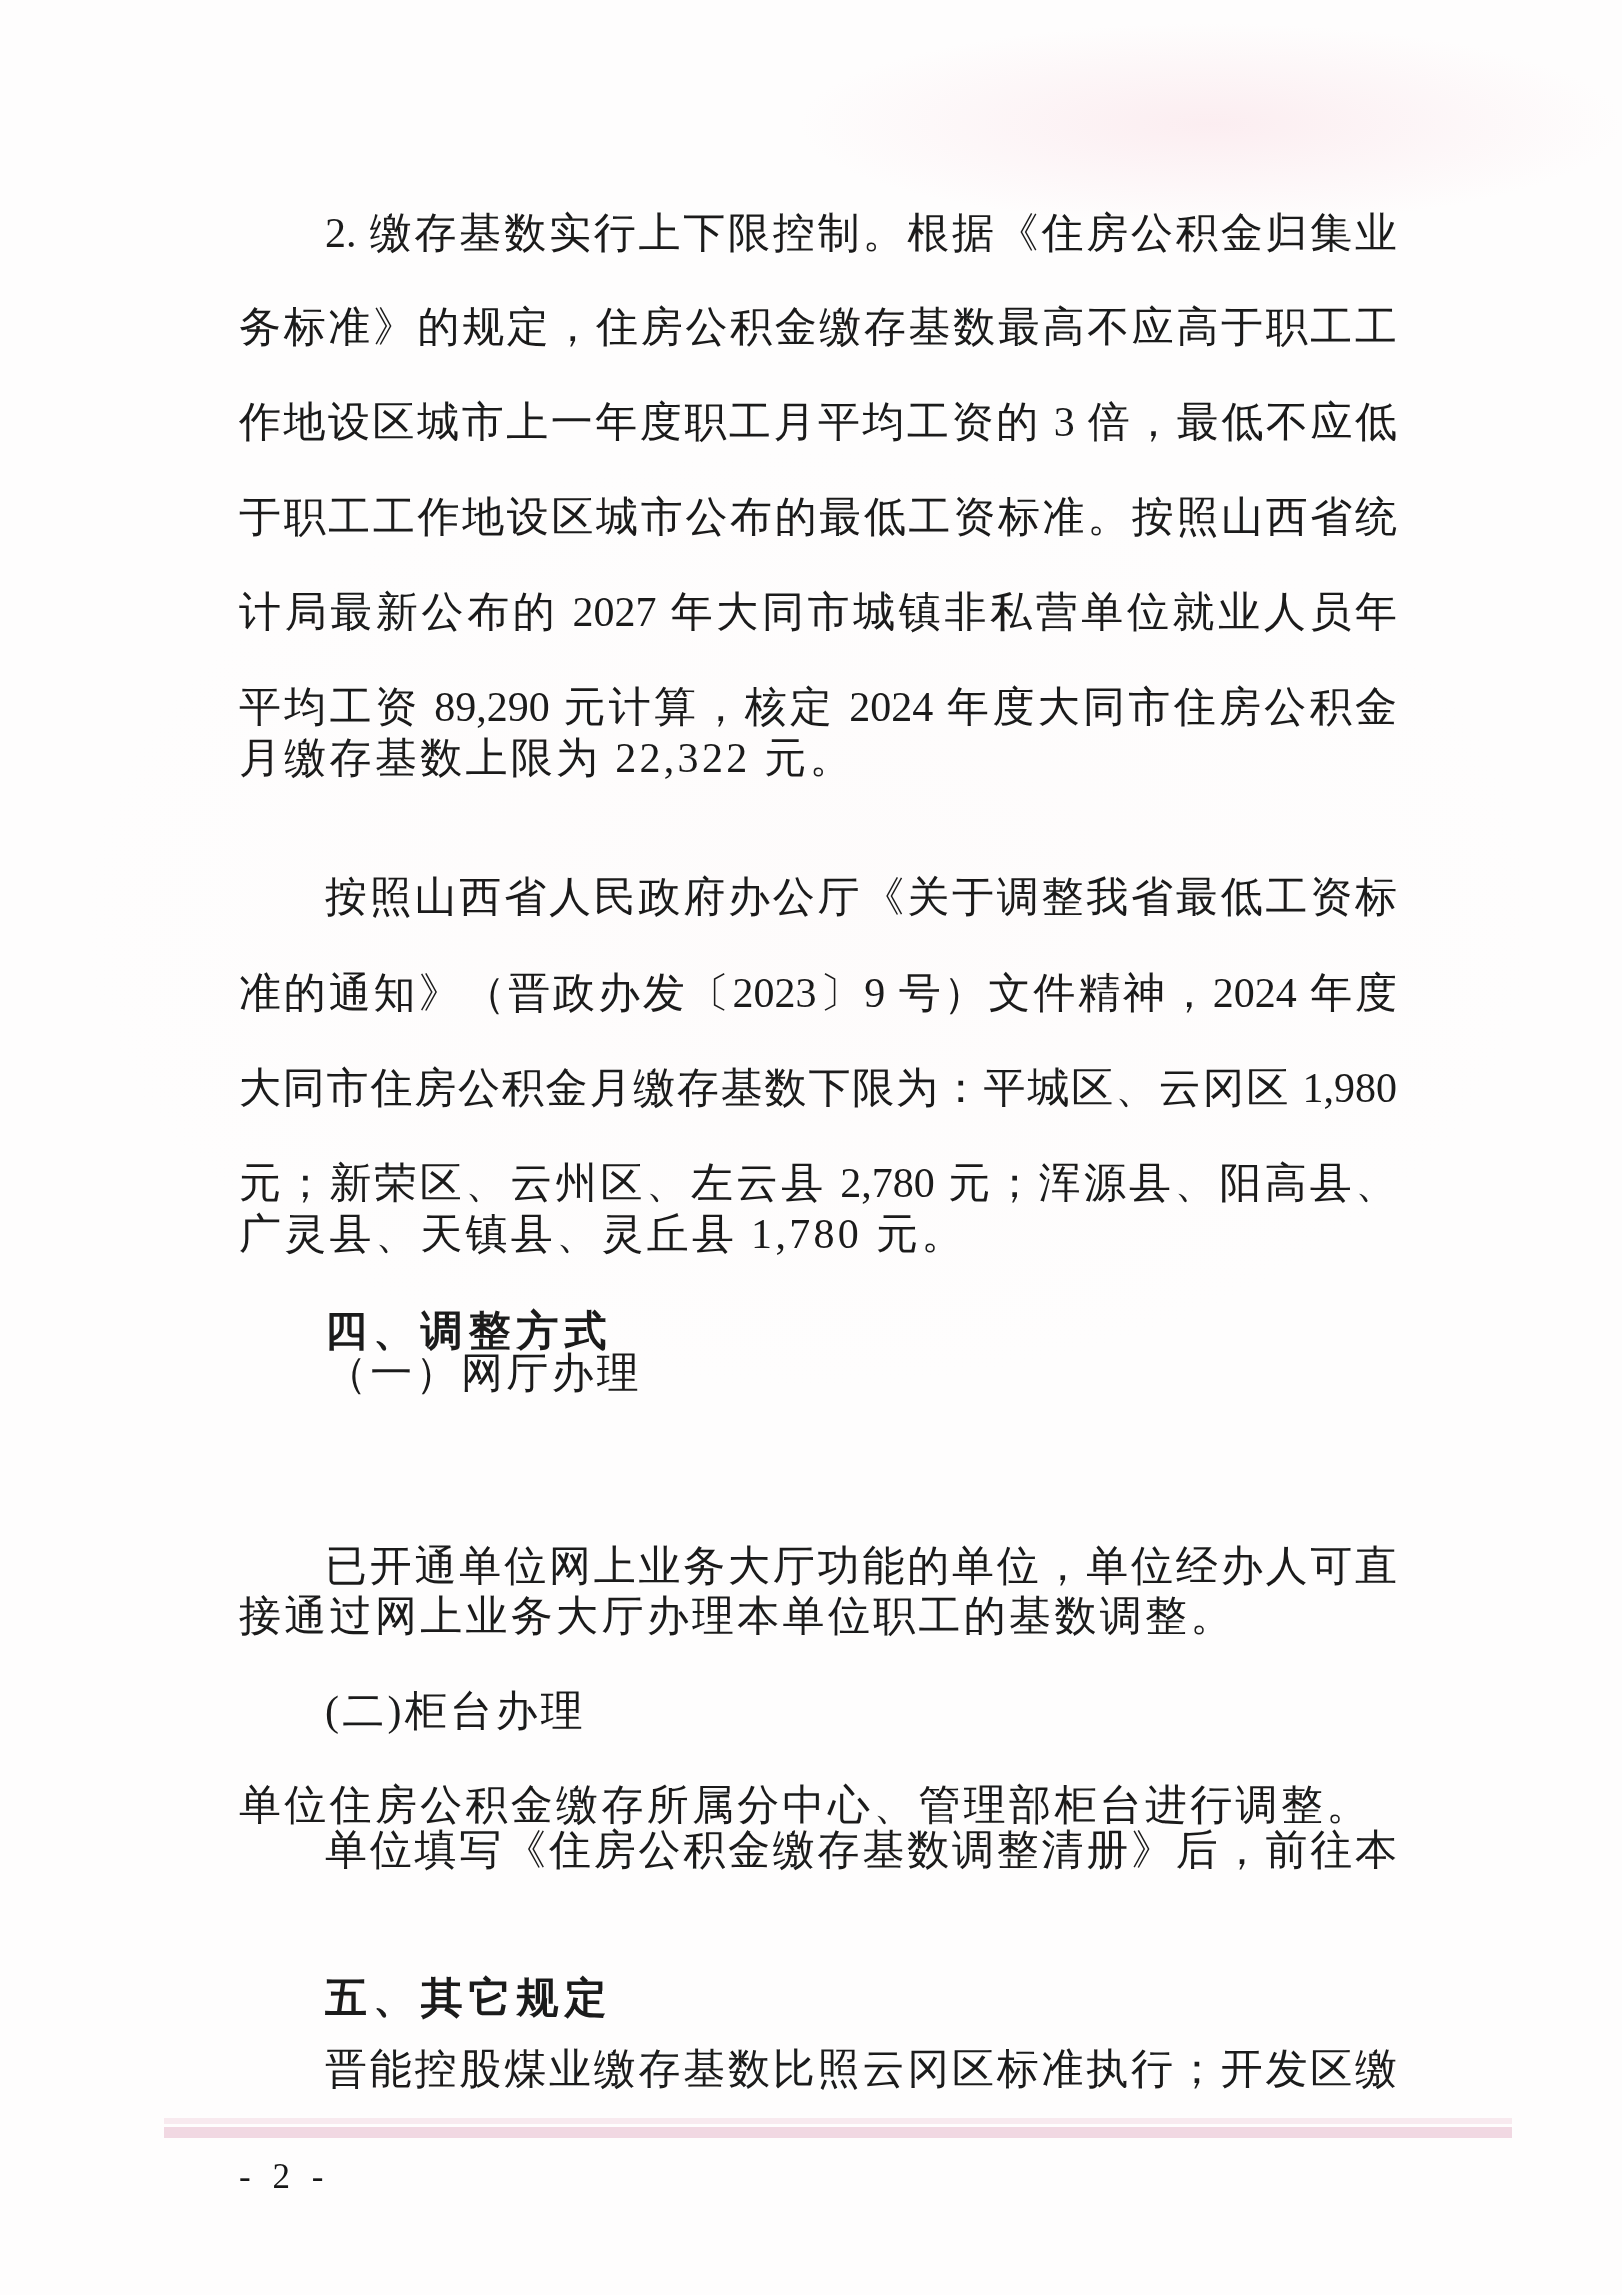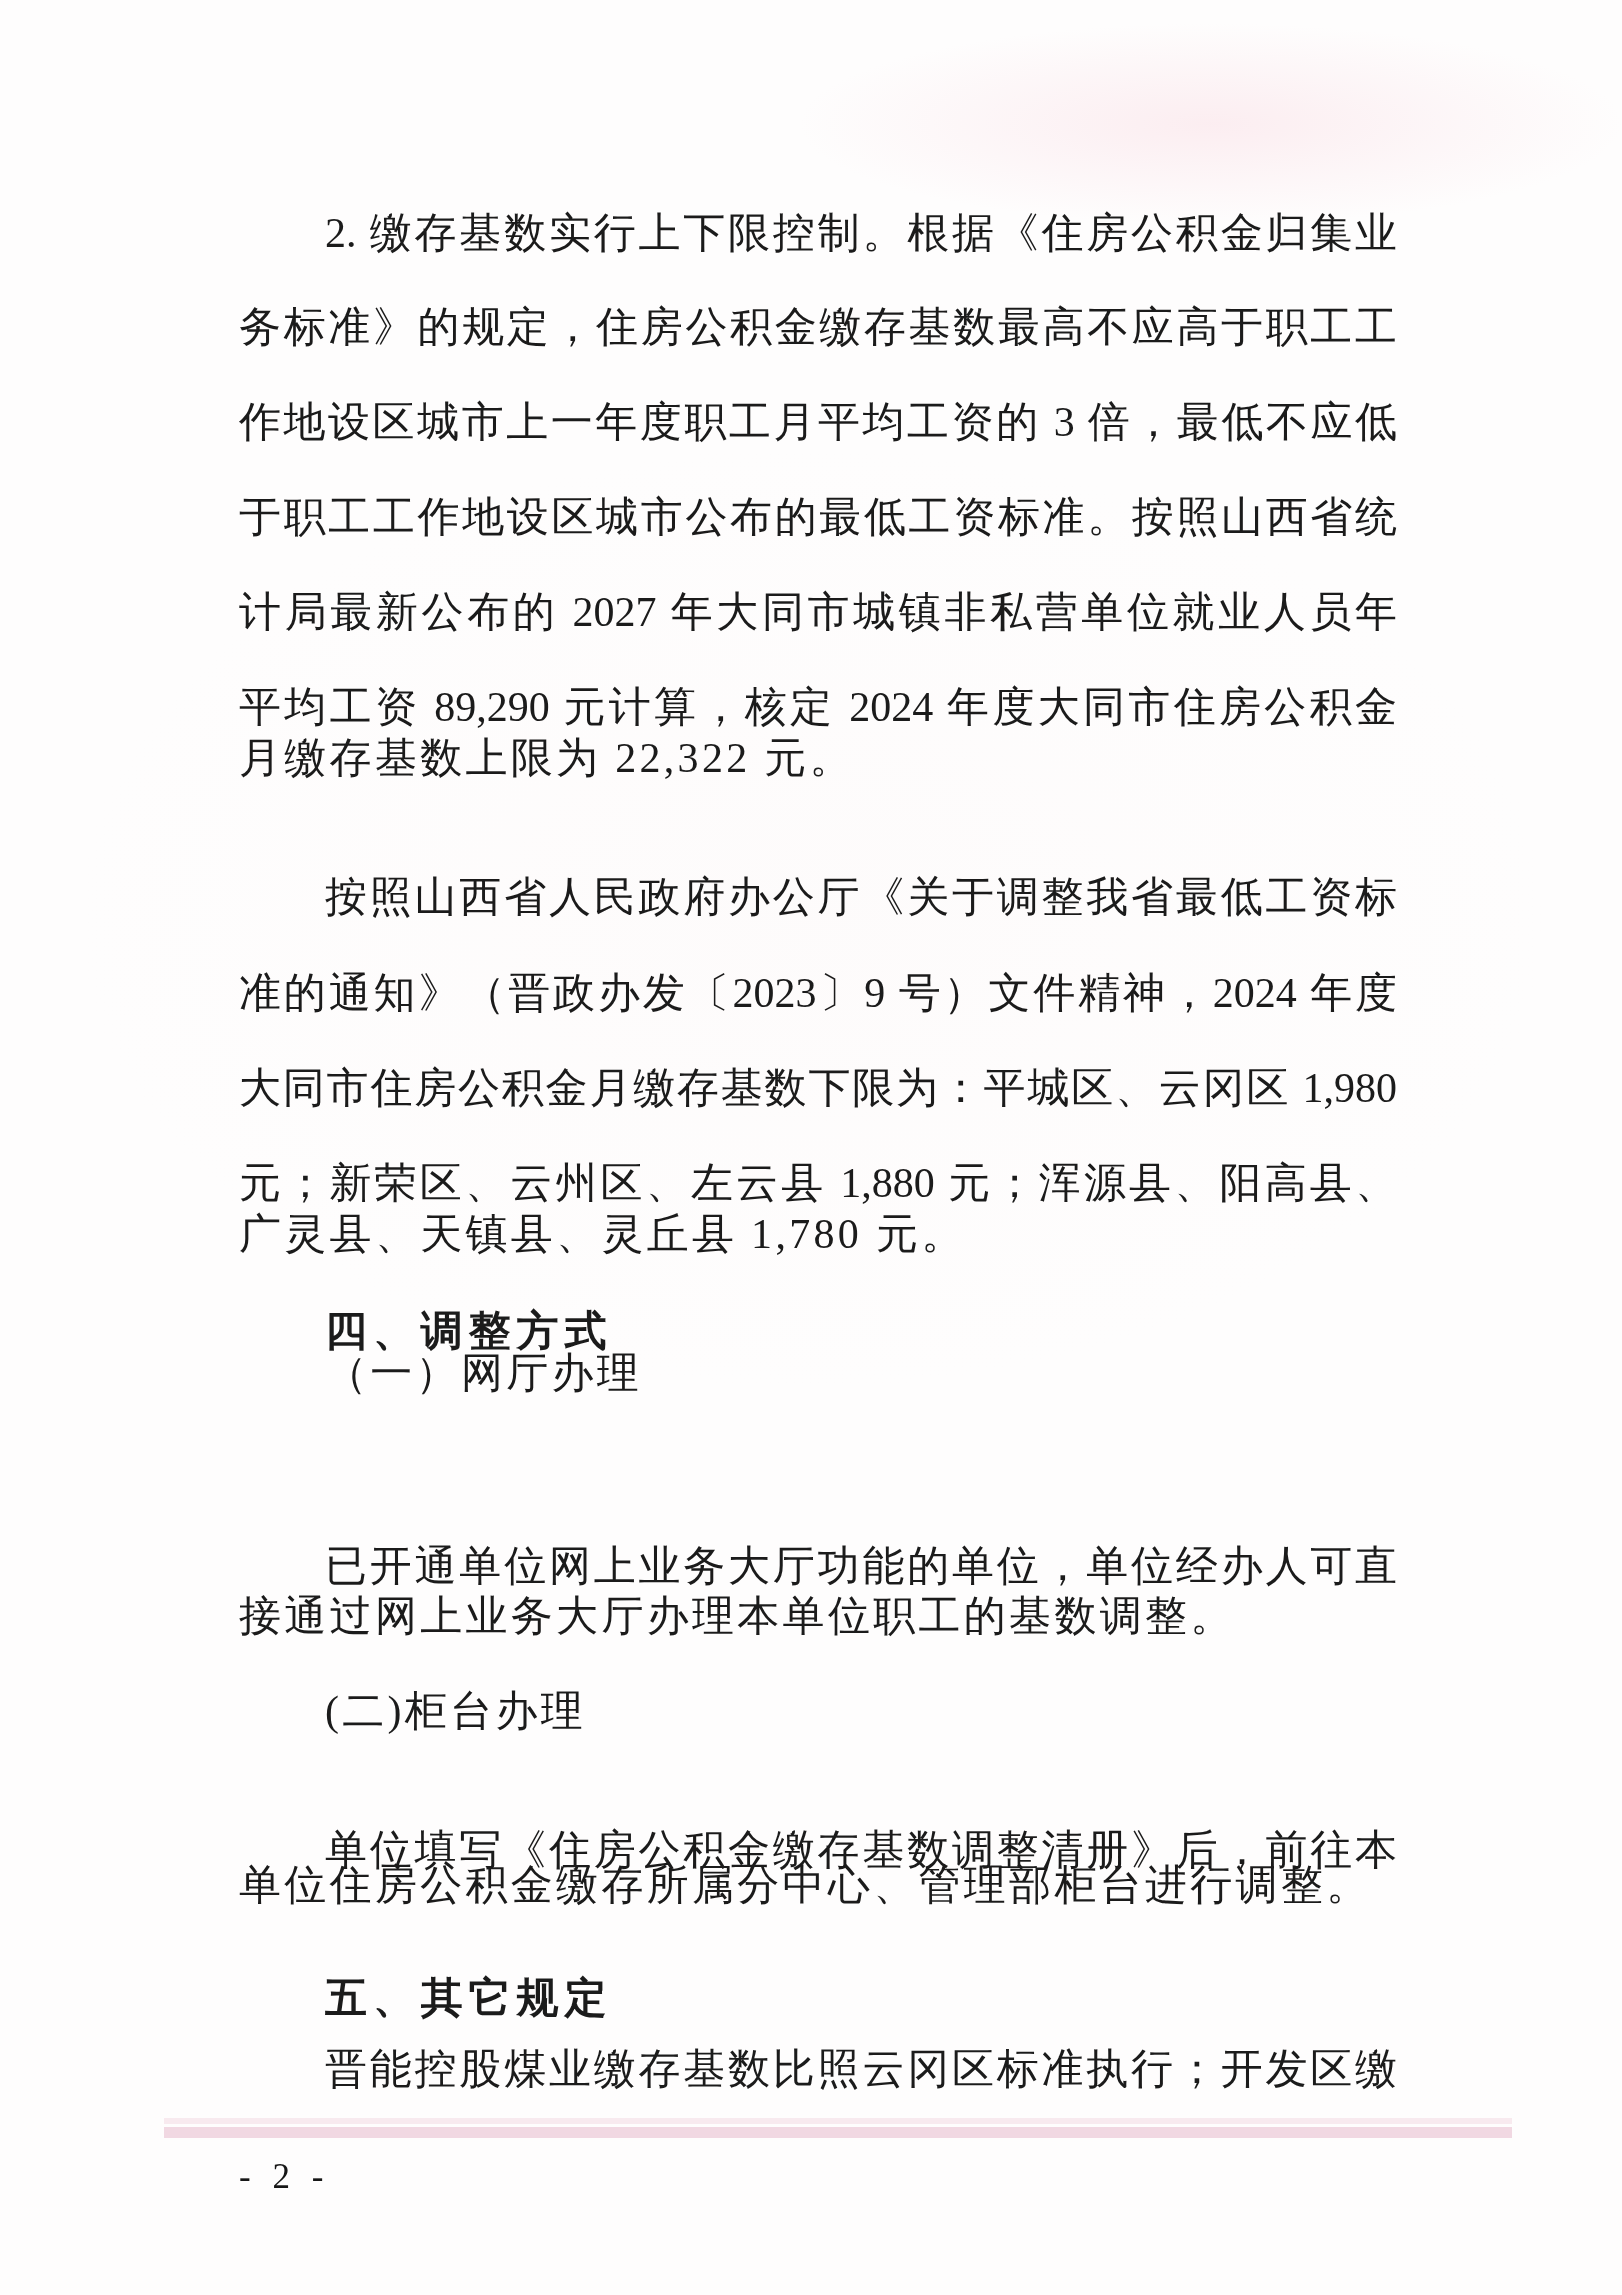--- a/index.html
+++ b/index.html
@@ -86,29 +86,29 @@
 <div class="line indent justify" style="top:164px">2. 缴存基数实行上下限控制。根据《住房公积金归集业</div>
 <div class="line justify" style="top:258px">务标准》的规定，住房公积金缴存基数最高不应高于职工工</div>
 <div class="line justify" style="top:353px">作地设区城市上一年度职工月平均工资的 3 倍，最低不应低</div>
 <div class="line justify" style="top:448px">于职工工作地设区城市公布的最低工资标准。按照山西省统</div>
 <div class="line justify" style="top:543px">计局最新公布的 2027 年大同市城镇非私营单位就业人员年</div>
 <div class="line justify" style="top:638px">平均工资 89,290 元计算，核定 2024 年度大同市住房公积金</div>
 <div class="line" style="top:733px">月缴存基数上限为 22,322 元。</div>
 <div class="line indent justify" style="top:828px">按照山西省人民政府办公厅《关于调整我省最低工资标</div>
 <div class="line justify" style="top:924px">准的通知》（晋政办发〔2023〕9 号）文件精神，2024 年度</div>
 <div class="line justify" style="top:1019px">大同市住房公积金月缴存基数下限为：平城区、云冈区 1,980</div>
-<div class="line justify" style="top:1114px">元；新荣区、云州区、左云县 1,880 元；浑源县、阳高县、</div>
+<div class="line justify" style="top:1114px">元；新荣区、云州区、左云县 2,780 元；浑源县、阳高县、</div>
 <div class="line" style="top:1209px">广灵县、天镇县、灵丘县 1,780 元。</div>
 <div class="line indent heading" style="top:1305px">四、调整方式</div>
 <div class="line indent" style="top:1348px">（一）网厅办理</div>
 <div class="line indent justify" style="top:1497px">已开通单位网上业务大厅功能的单位，单位经办人可直</div>
 <div class="line" style="top:1591px">接通过网上业务大厅办理本单位职工的基数调整。</div>
 <div class="line indent" style="top:1686px">(二)柜台办理</div>
 <div class="line indent justify" style="top:1781px">单位填写《住房公积金缴存基数调整清册》后，前往本</div>
-<div class="line" style="top:1860px">单位住房公积金缴存所属分中心、管理部柜台进行调整。</div>
+<div class="line" style="top:1780px">单位住房公积金缴存所属分中心、管理部柜台进行调整。</div>
 <div class="line indent heading" style="top:1972px">五、其它规定</div>
 <div class="line indent justify" style="top:2000px">晋能控股煤业缴存基数比照云冈区标准执行；开发区缴</div>
 
 <div class="scan-band band-light"></div>
 <div class="scan-band band-strong"></div>
 
 <div class="page-number">- 2 -</div>
 
 
 </body></html>

